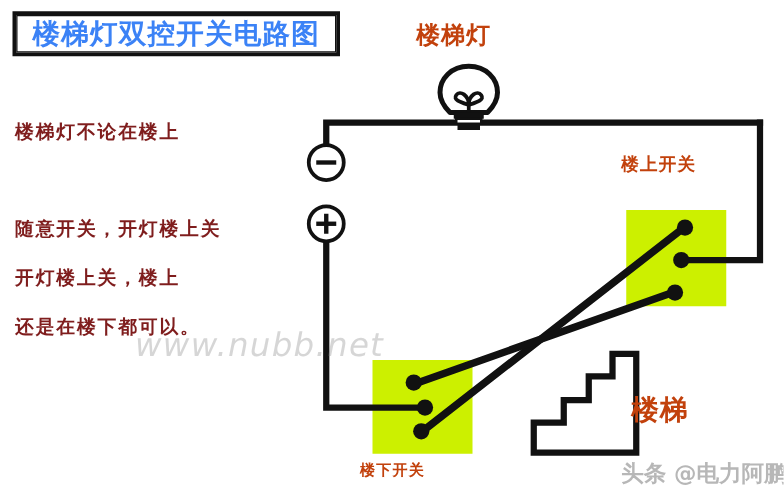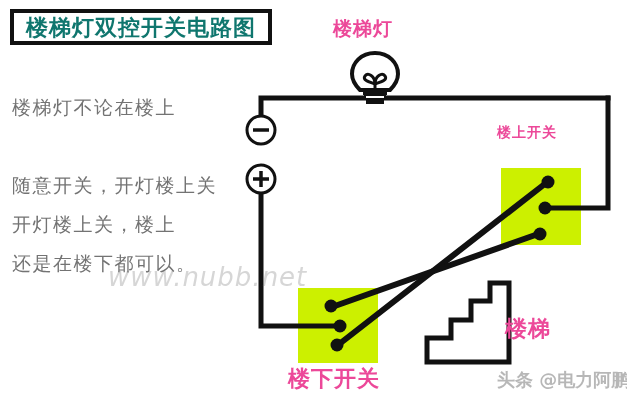--- a/index.html
+++ b/index.html
@@ -17,21 +17,21 @@
   }
   #diagram-svg {
     position: absolute;
     left: 0;
     top: 0;
     width: 627px;
     height: 401px;
   }
   .txt {
     position: absolute;
-    color: #ec4899;
+    color: #c2410c;
     font-family: "DejaVu Sans", "Liberation Sans", sans-serif;
     white-space: pre;
     line-height: 1;
   }
   #title-box {
     position: absolute;
     left: 10px;
     top: 9px;
     width: 262px;
     height: 36px;
@@ -53,50 +53,49 @@
     left: 10px;
     top: 13px;
     width: 262px;
     height: 30px;
     display: flex;
     align-items: center;
     justify-content: center;
     font-size: 22px;
     font-weight: bold;
     letter-spacing: 1px;
-    color: #0f766e;
+    color: #3b82f6;
   }
   .body-line {
     left: 12px;
-    font-size: 19px;
-    font-weight: normal;
+    font-size: 15px;
+    font-weight: bold;
     letter-spacing: 1.5px;
-    color: #737373;
+    color: #7f1d1d;
   }
   #lamp-label {
     left: 333px;
     top: 19px;
     font-size: 19px;
     font-weight: bold;
     letter-spacing: 1px;
   }
   #upstairs-label {
     left: 497px;
     top: 125px;
     font-size: 14px;
     font-weight: bold;
     letter-spacing: 1px;
   }
   #downstairs-label {
     left: 288px;
     top: 370px;
-    font-size: 22px;
-    font-weight: bold;
-    letter-spacing: 1px;
-    font-family: Liberation Mono, monospace;
+    font-size: 12px;
+    font-weight: bold;
+    letter-spacing: 1px;
   }
   #stairs-label {
     left: 505px;
     top: 318px;
     font-size: 22px;
     font-weight: bold;
     letter-spacing: 1px;
   }
   #watermark-center {
     left: 108px;

